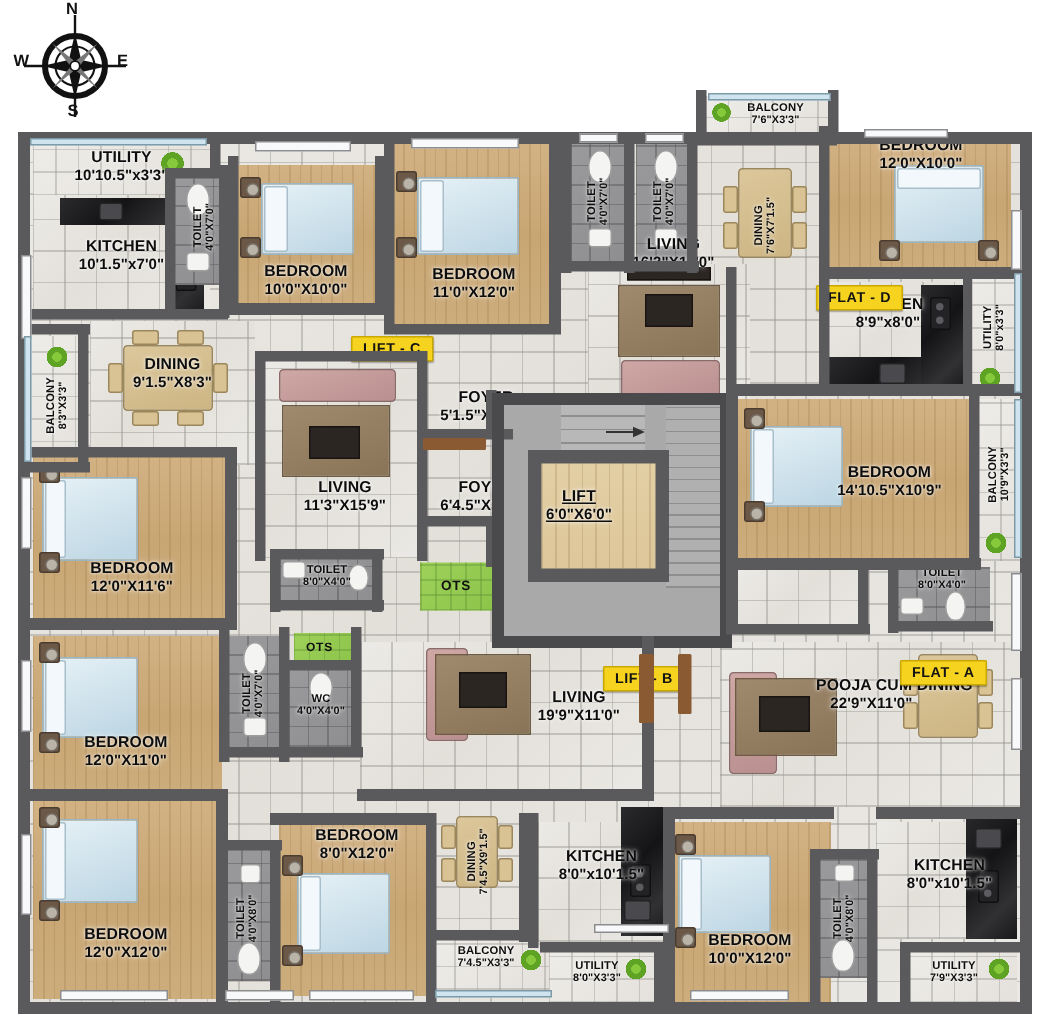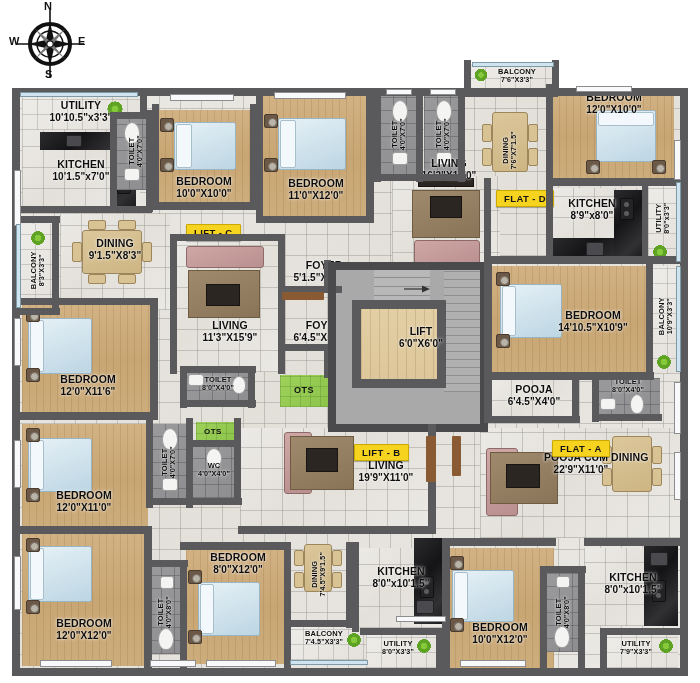--- a/index.html
+++ b/index.html
@@ -112,20 +112,21 @@
     background:#f6d31f;
     border:1px solid #c9a800;
     color:#141414;
     font-size:9.5px;
     font-weight:700;
     letter-spacing:.4px;
     padding:2px 7px 2px 7px;
     border-radius:1px;
     white-space:nowrap;
     box-shadow:0 1px 1px rgba(0,0,0,.3);
+    margin-left:48px;
   }
   .ots-tag {
     position:absolute;
     color:#111;
     font-size:9px;
     font-weight:700;
     letter-spacing:.5px;
   }
 </style>
 </head>
@@ -346,21 +347,21 @@
   <div class="abs steps-v" style="left:444px;top:270px;width:36px;height:122px;"></div>
   <div class="abs" style="left:404px;top:280px;width:26px;height:10px;">
     <svg viewBox="0 0 26 10" width="26" height="10">
       <line x1="0" y1="5" x2="20" y2="5" stroke="#333" stroke-width="1.2"></line>
       <polygon points="26,5 18,1.5 18,8.5" fill="#333"></polygon>
     </svg>
   </div>
 
   <div class="abs wall" style="left:352px;top:300px;width:94px;height:88px;"></div>
   <div class="abs lift-wood" style="left:361px;top:309px;width:76px;height:70px;"></div>
-  <div class="lbl" style="left:381px;top:326px;width:80px;">
+  <div class="lbl" style="left:346px;top:326px;width:80px;text-decoration:underline;">
     <span class="nm">LIFT</span>
       <span class="dm">6'0"X6'0"</span>
   </div>
 
   <div class="abs wood" style="left:490px;top:266px;width:160px;height:110px;"></div>
   <div class="abs bed" style="left:500px;top:284px;width:62px;height:54px;"></div>
   <div class="abs pillow" style="left:502px;top:286px;width:14px;height:50px;"></div>
   <div class="abs nstand" style="left:496px;top:272px;width:14px;height:14px;"></div>
   <div class="abs nstand" style="left:496px;top:334px;width:14px;height:14px;"></div>
   <div class="lbl" style="left:540px;top:310px;width:106px;">
@@ -369,24 +370,20 @@
   </div>
 
   <div class="abs balconyfloor" style="left:652px;top:266px;width:28px;height:108px;"></div>
   <div class="abs plant" style="left:654px;top:352px;width:20px;height:20px;"></div>
   <div class="lbl rot xs rot90" style="left:637px;top:308px;width:58px;">
     <span class="nm">BALCONY</span>
       <span class="dm">10'9"X3'3"</span>
   </div>
 
   <div class="abs tile" style="left:490px;top:380px;width:88px;height:42px;"></div>
-  <div class="lbl" style="left:490px;top:384px;width:88px;">
-    <span class="nm">POOJA</span>
-      <span class="dm">6'4.5"X4'0"</span>
-  </div>
 
   <div class="abs bathfloor" style="left:598px;top:378px;width:62px;height:40px;"></div>
   <div class="abs sink" style="left:600px;top:398px;width:16px;height:12px;"></div>
   <div class="abs wc" style="left:630px;top:394px;width:14px;height:20px;"></div>
   <div class="lbl xs" style="left:596px;top:378px;width:64px;">
     <span class="nm">TOILET</span>
       <span class="dm">8'0"X4'0"</span>
   </div>
 
   <div class="abs tile" style="left:480px;top:428px;width:200px;height:110px;"></div>

